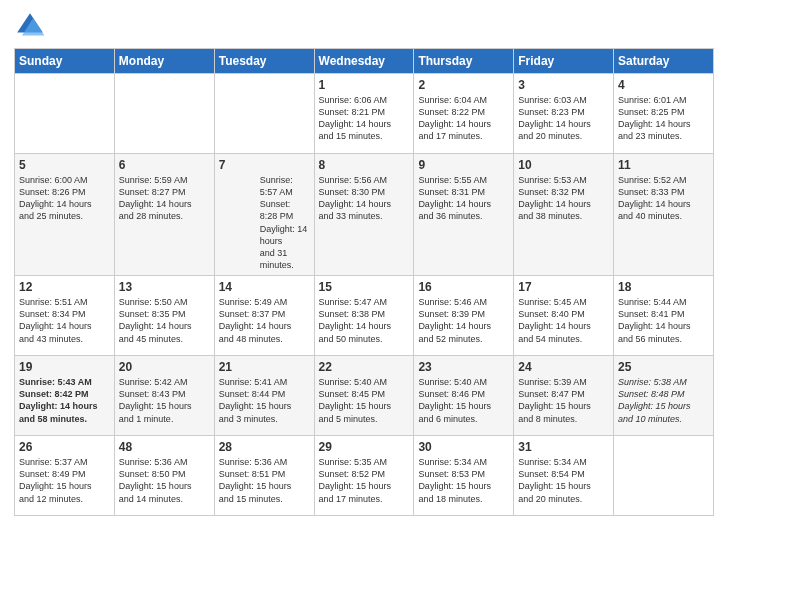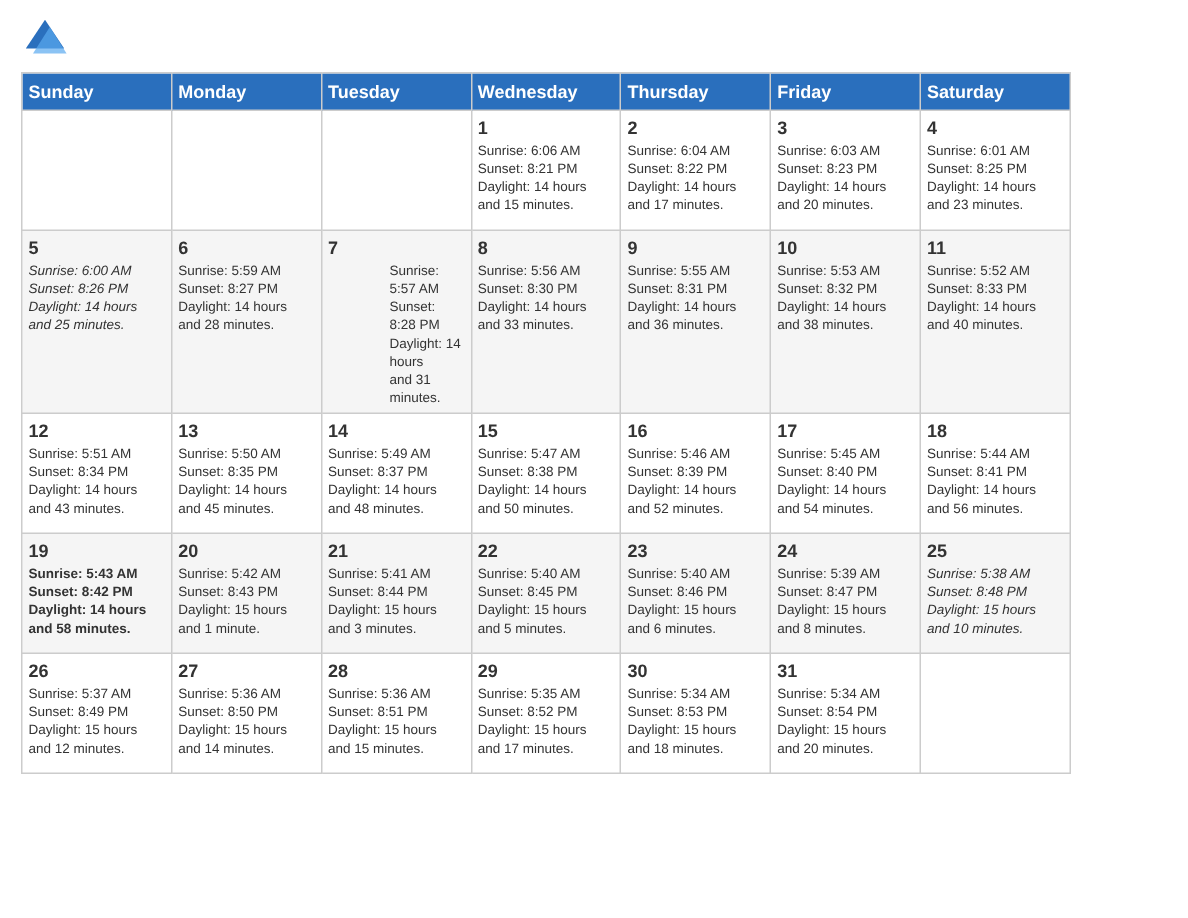--- a/index.html
+++ b/index.html
@@ -161,21 +161,21 @@
             <span class="day-number">4</span>
             <div class="cell-text" style="white-space: pre-line;">Sunrise: 6:01 AM
 Sunset: 8:25 PM
 Daylight: 14 hours
 and 23 minutes.</div>
           </td>
         </tr>
         <tr>
           <td>
             <span class="day-number">5</span>
-            <div class="cell-text" style="white-space: pre-line; font-style: italic;">Sunrise: 6:00 AM
+            <div class="cell-text" style="white-space: pre-line;">Sunrise: 6:00 AM
 Sunset: 8:26 PM
 Daylight: 14 hours
 and 25 minutes.</div>
           </td>
           <td>
             <span class="day-number">6</span>
             <div class="cell-text" style="white-space: pre-line;">Sunrise: 5:59 AM
 Sunset: 8:27 PM
 Daylight: 14 hours
 and 28 minutes.</div>
@@ -320,21 +320,21 @@
         </tr>
         <tr>
           <td>
             <span class="day-number">26</span>
             <div class="cell-text" style="white-space: pre-line;">Sunrise: 5:37 AM
 Sunset: 8:49 PM
 Daylight: 15 hours
 and 12 minutes.</div>
           </td>
           <td>
-            <span class="day-number">27</span>
+            <span class="day-number">48</span>
             <div class="cell-text" style="white-space: pre-line;">Sunrise: 5:36 AM
 Sunset: 8:50 PM
 Daylight: 15 hours
 and 14 minutes.</div>
           </td>
           <td>
             <span class="day-number">28</span>
             <div class="cell-text" style="white-space: pre-line;">Sunrise: 5:36 AM
 Sunset: 8:51 PM
 Daylight: 15 hours

